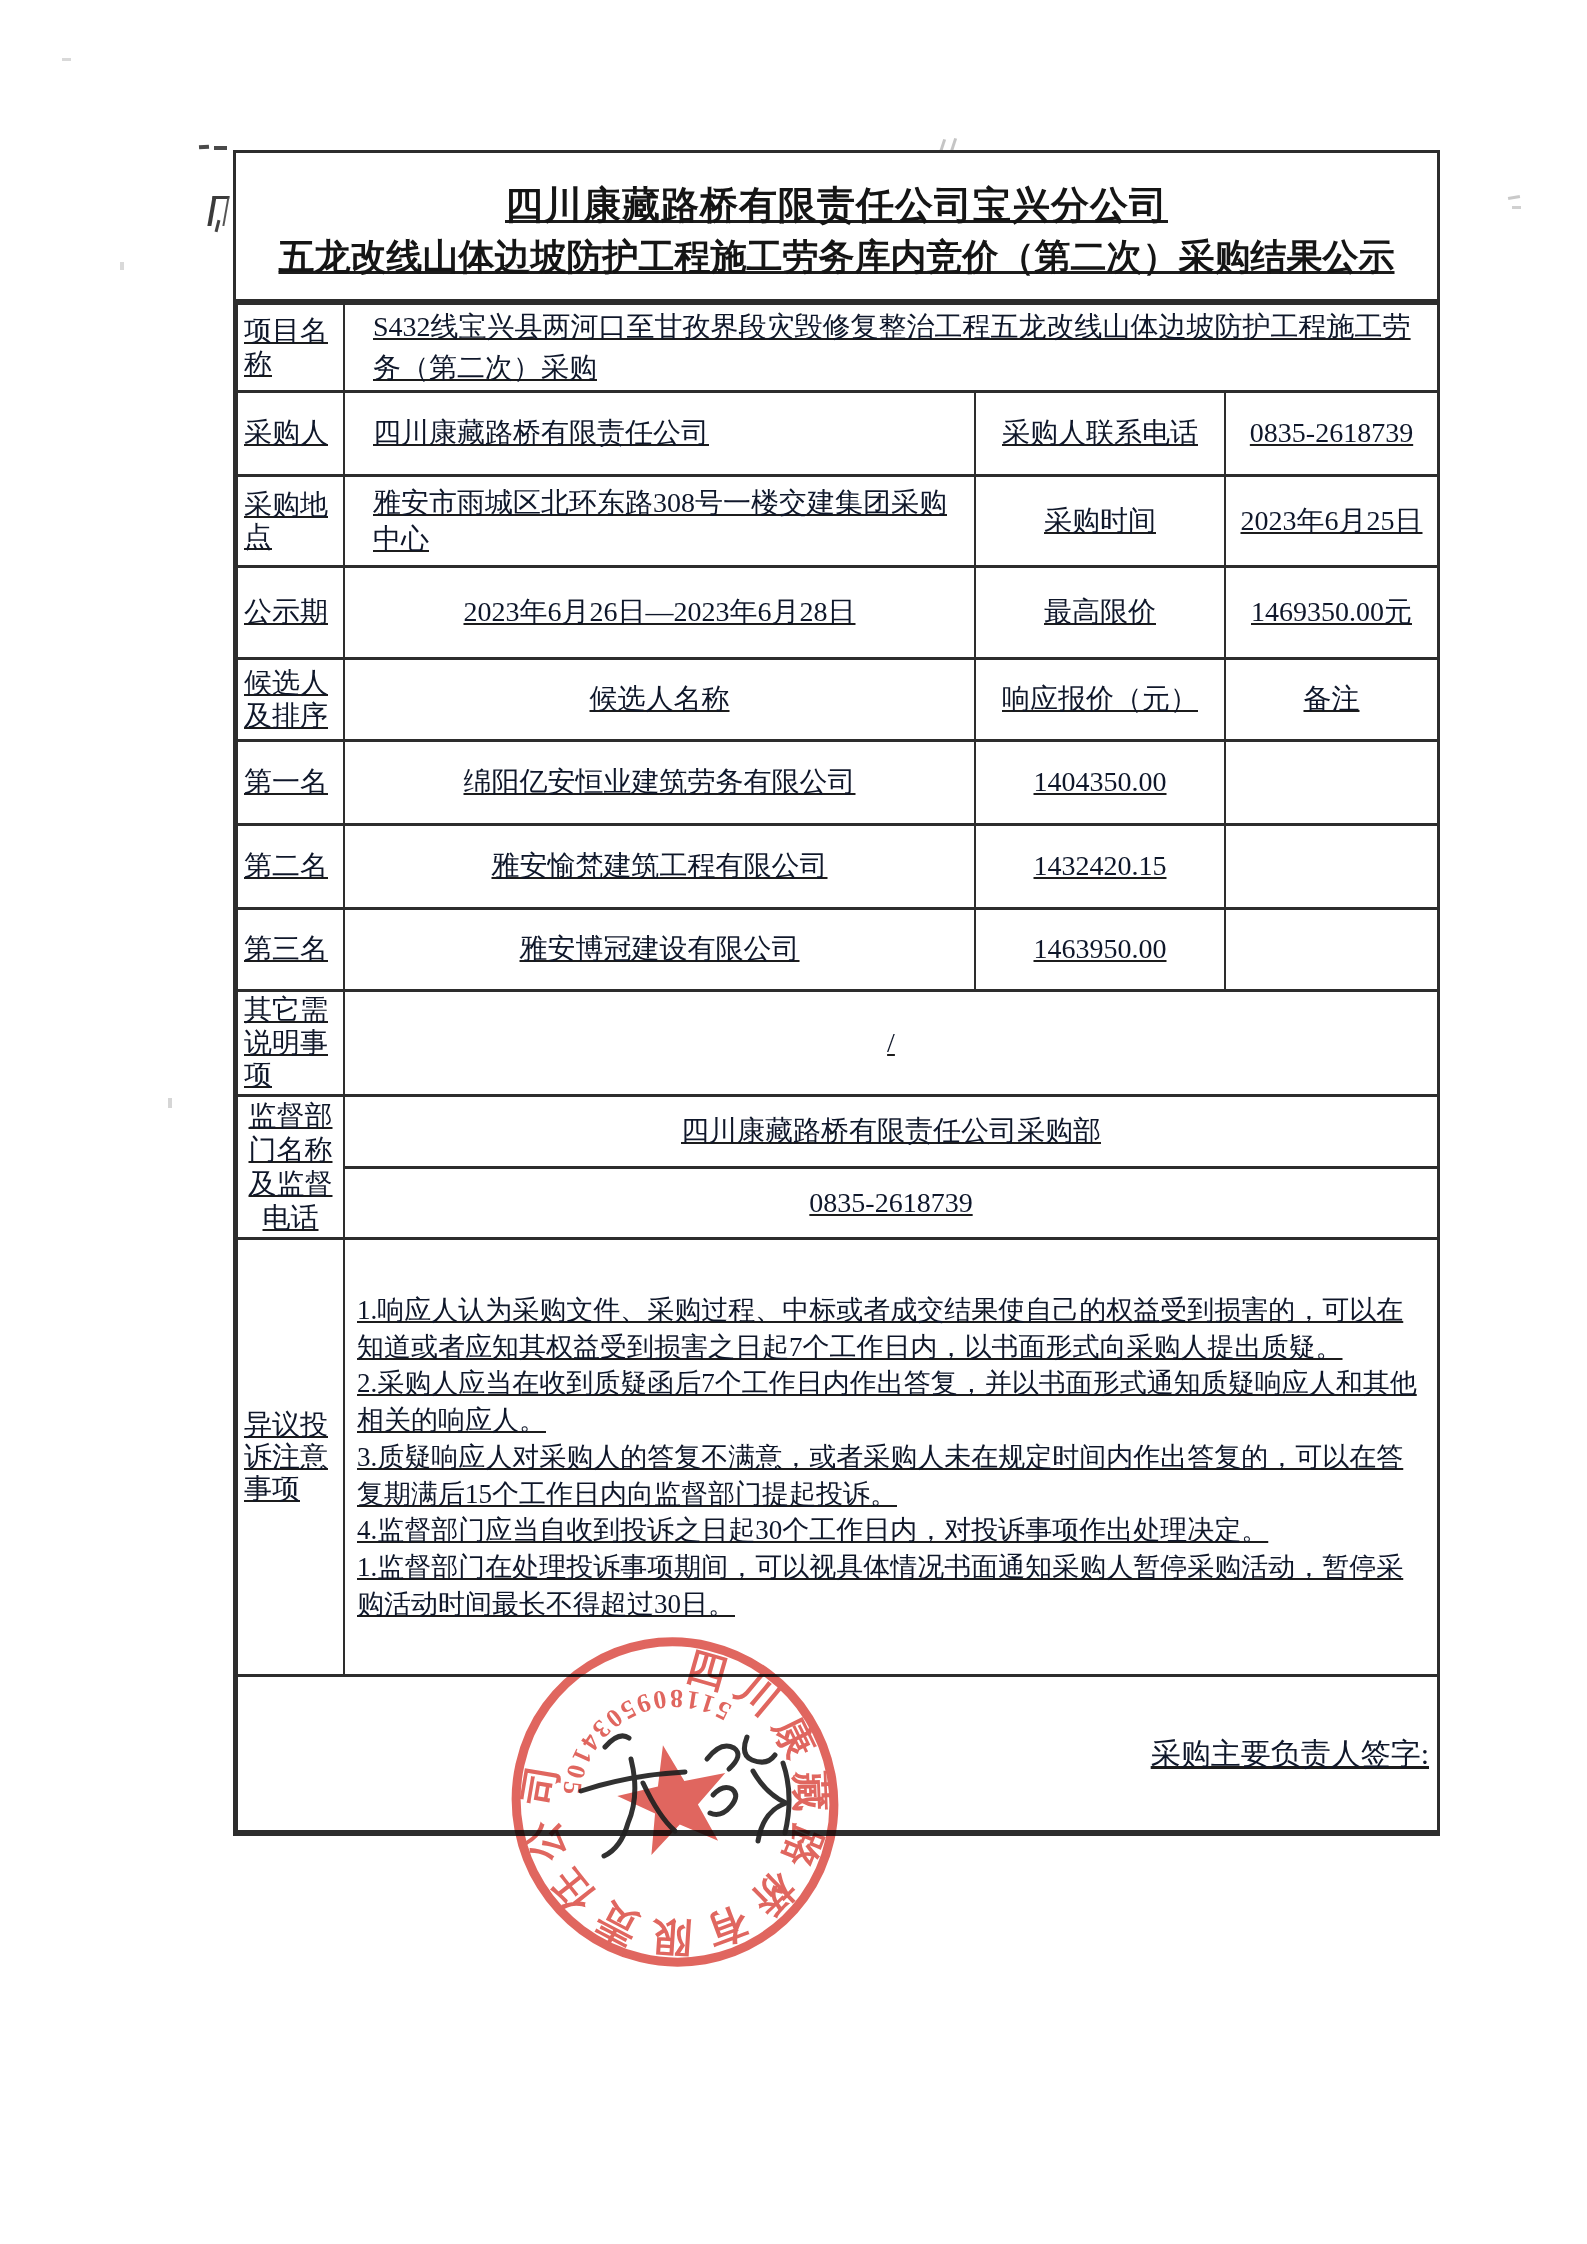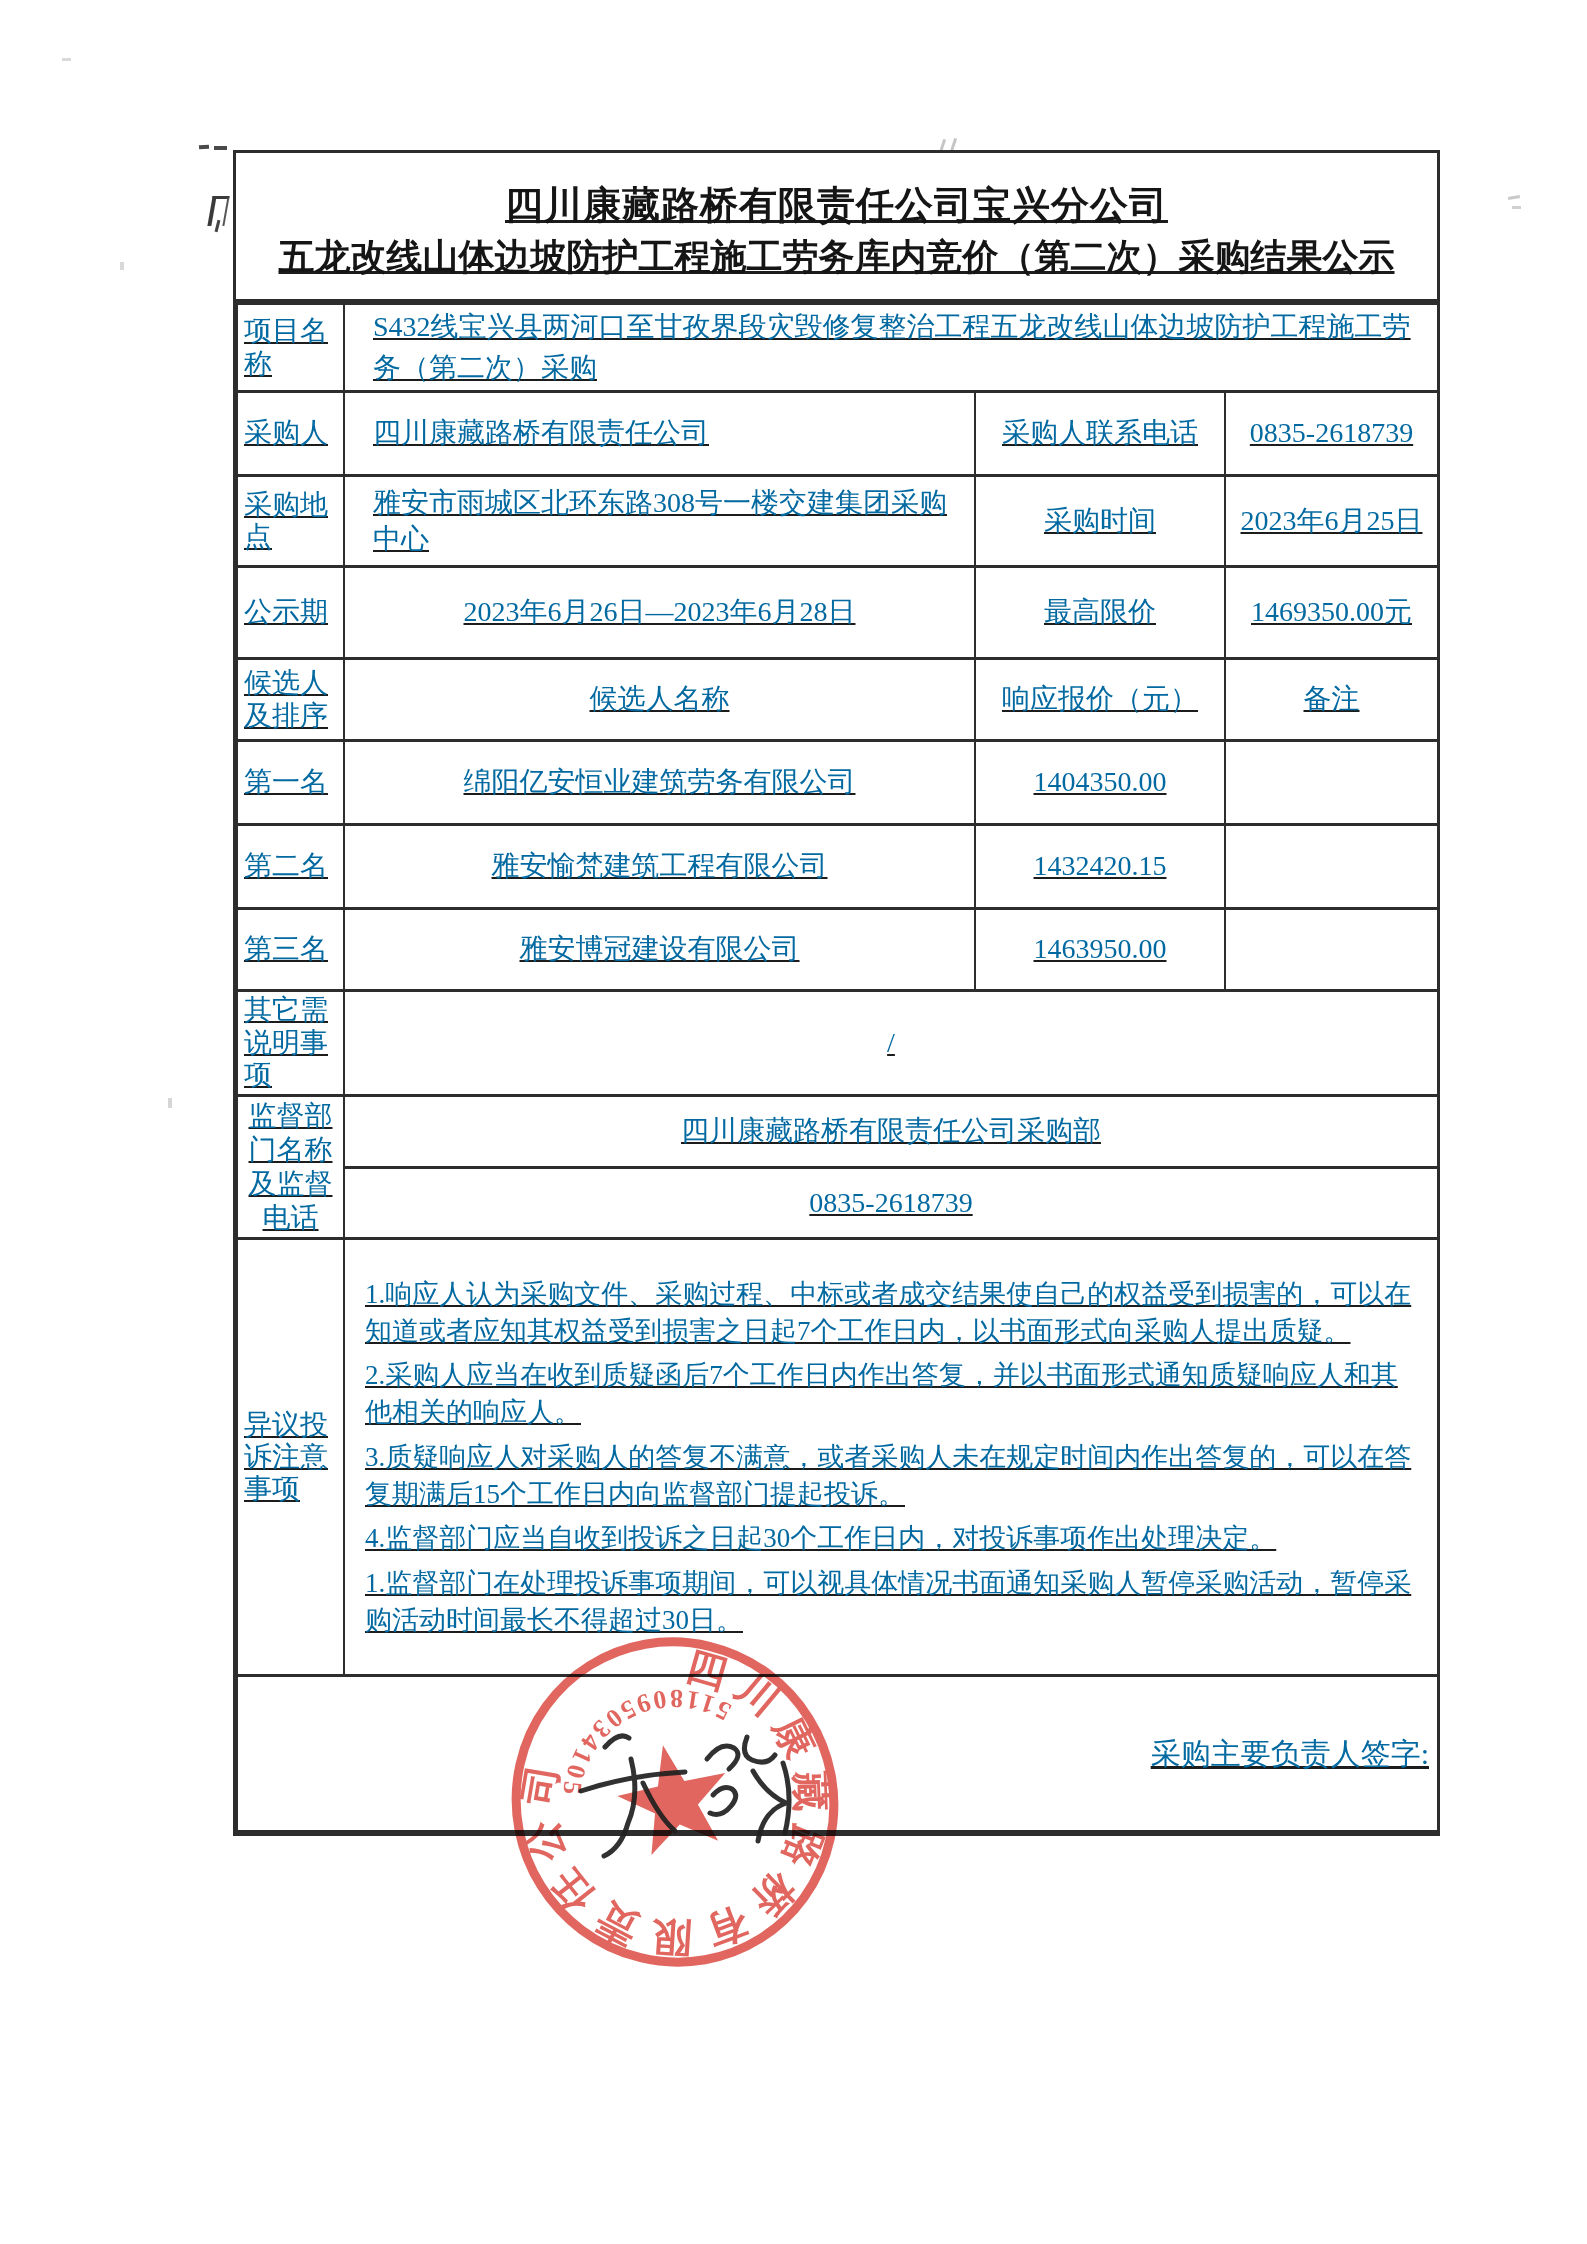--- a/index.html
+++ b/index.html
@@ -23,31 +23,31 @@
   .t2{font-size:36px;line-height:52px;letter-spacing:1px;}
   .t3{font-size:36px;line-height:52px;letter-spacing:0px;}
   table.main{
     border-collapse:collapse;table-layout:fixed;width:1201px;
   }
   td{
     border-left:2px solid #2d2d2d;border-right:2px solid #2d2d2d;
     border-top:3px solid #2d2d2d;border-bottom:3px solid #2d2d2d;
     font-size:28px;line-height:1.3;vertical-align:middle;
     padding:2px 8px;box-sizing:border-box;word-break:break-all;
-    color:#0369a1;
+    color:#0f172a;
   }
   td.lab{text-align:left;padding-left:6px;padding-right:4px;line-height:1.16;}
   td.lab-c{text-align:center;padding-left:4px;padding-right:4px;line-height:1.22;}
   td.ctr{text-align:center;}
   td.vleft{text-align:left;padding-left:28px;}
   td.obj{
     text-align:left;padding:14px 14px 14px 12px;line-height:1.36;
     font-size:27px;vertical-align:middle;
   }
-  td.obj .objline{margin:8px;}
+  td.obj .objline{margin:0;}
   td.sig{
     position:relative;text-align:right;padding-left:6px;font-size:30px;
   }
   
   .stamp-wrap{position:absolute;left:495px;top:1622px;width:360px;height:360px;z-index:5;mix-blend-mode:multiply;}
   .sign-wrap{position:absolute;left:575px;top:1725px;width:250px;height:150px;z-index:6;}
   
   .nm{position:absolute;pointer-events:none;}
   .nm1a{left:199px;top:145px;width:10px;height:0;border-top:4px solid #4a4a4a;transform:rotate(-4deg);}
   .nm1b{left:214px;top:146px;width:13px;height:0;border-top:4px solid #4a4a4a;}

